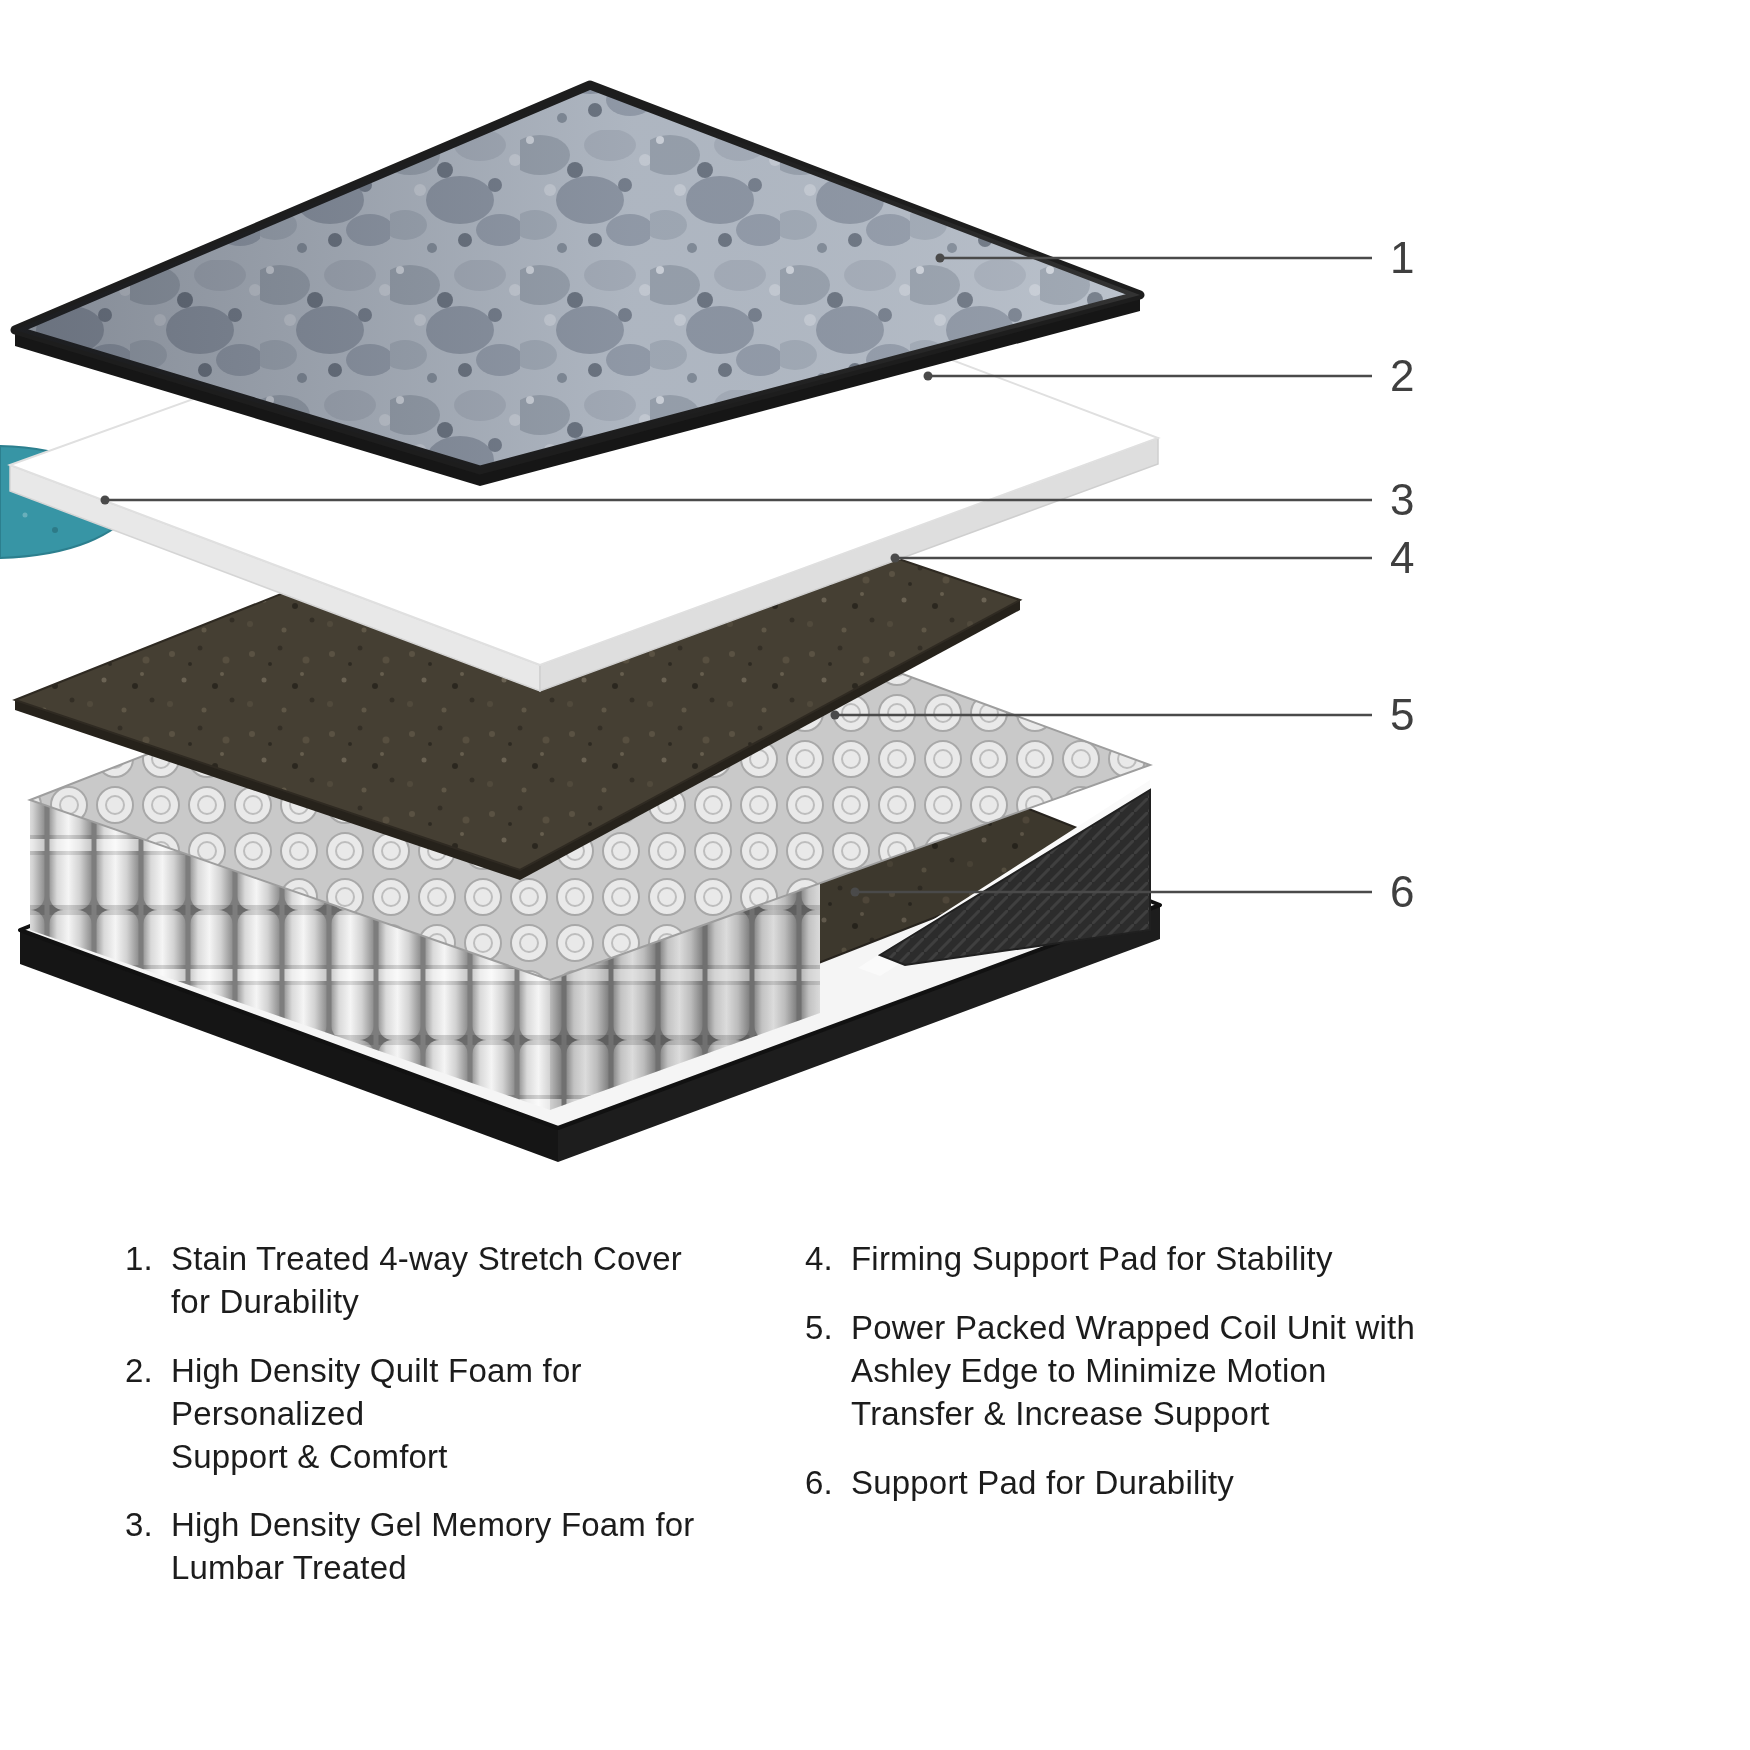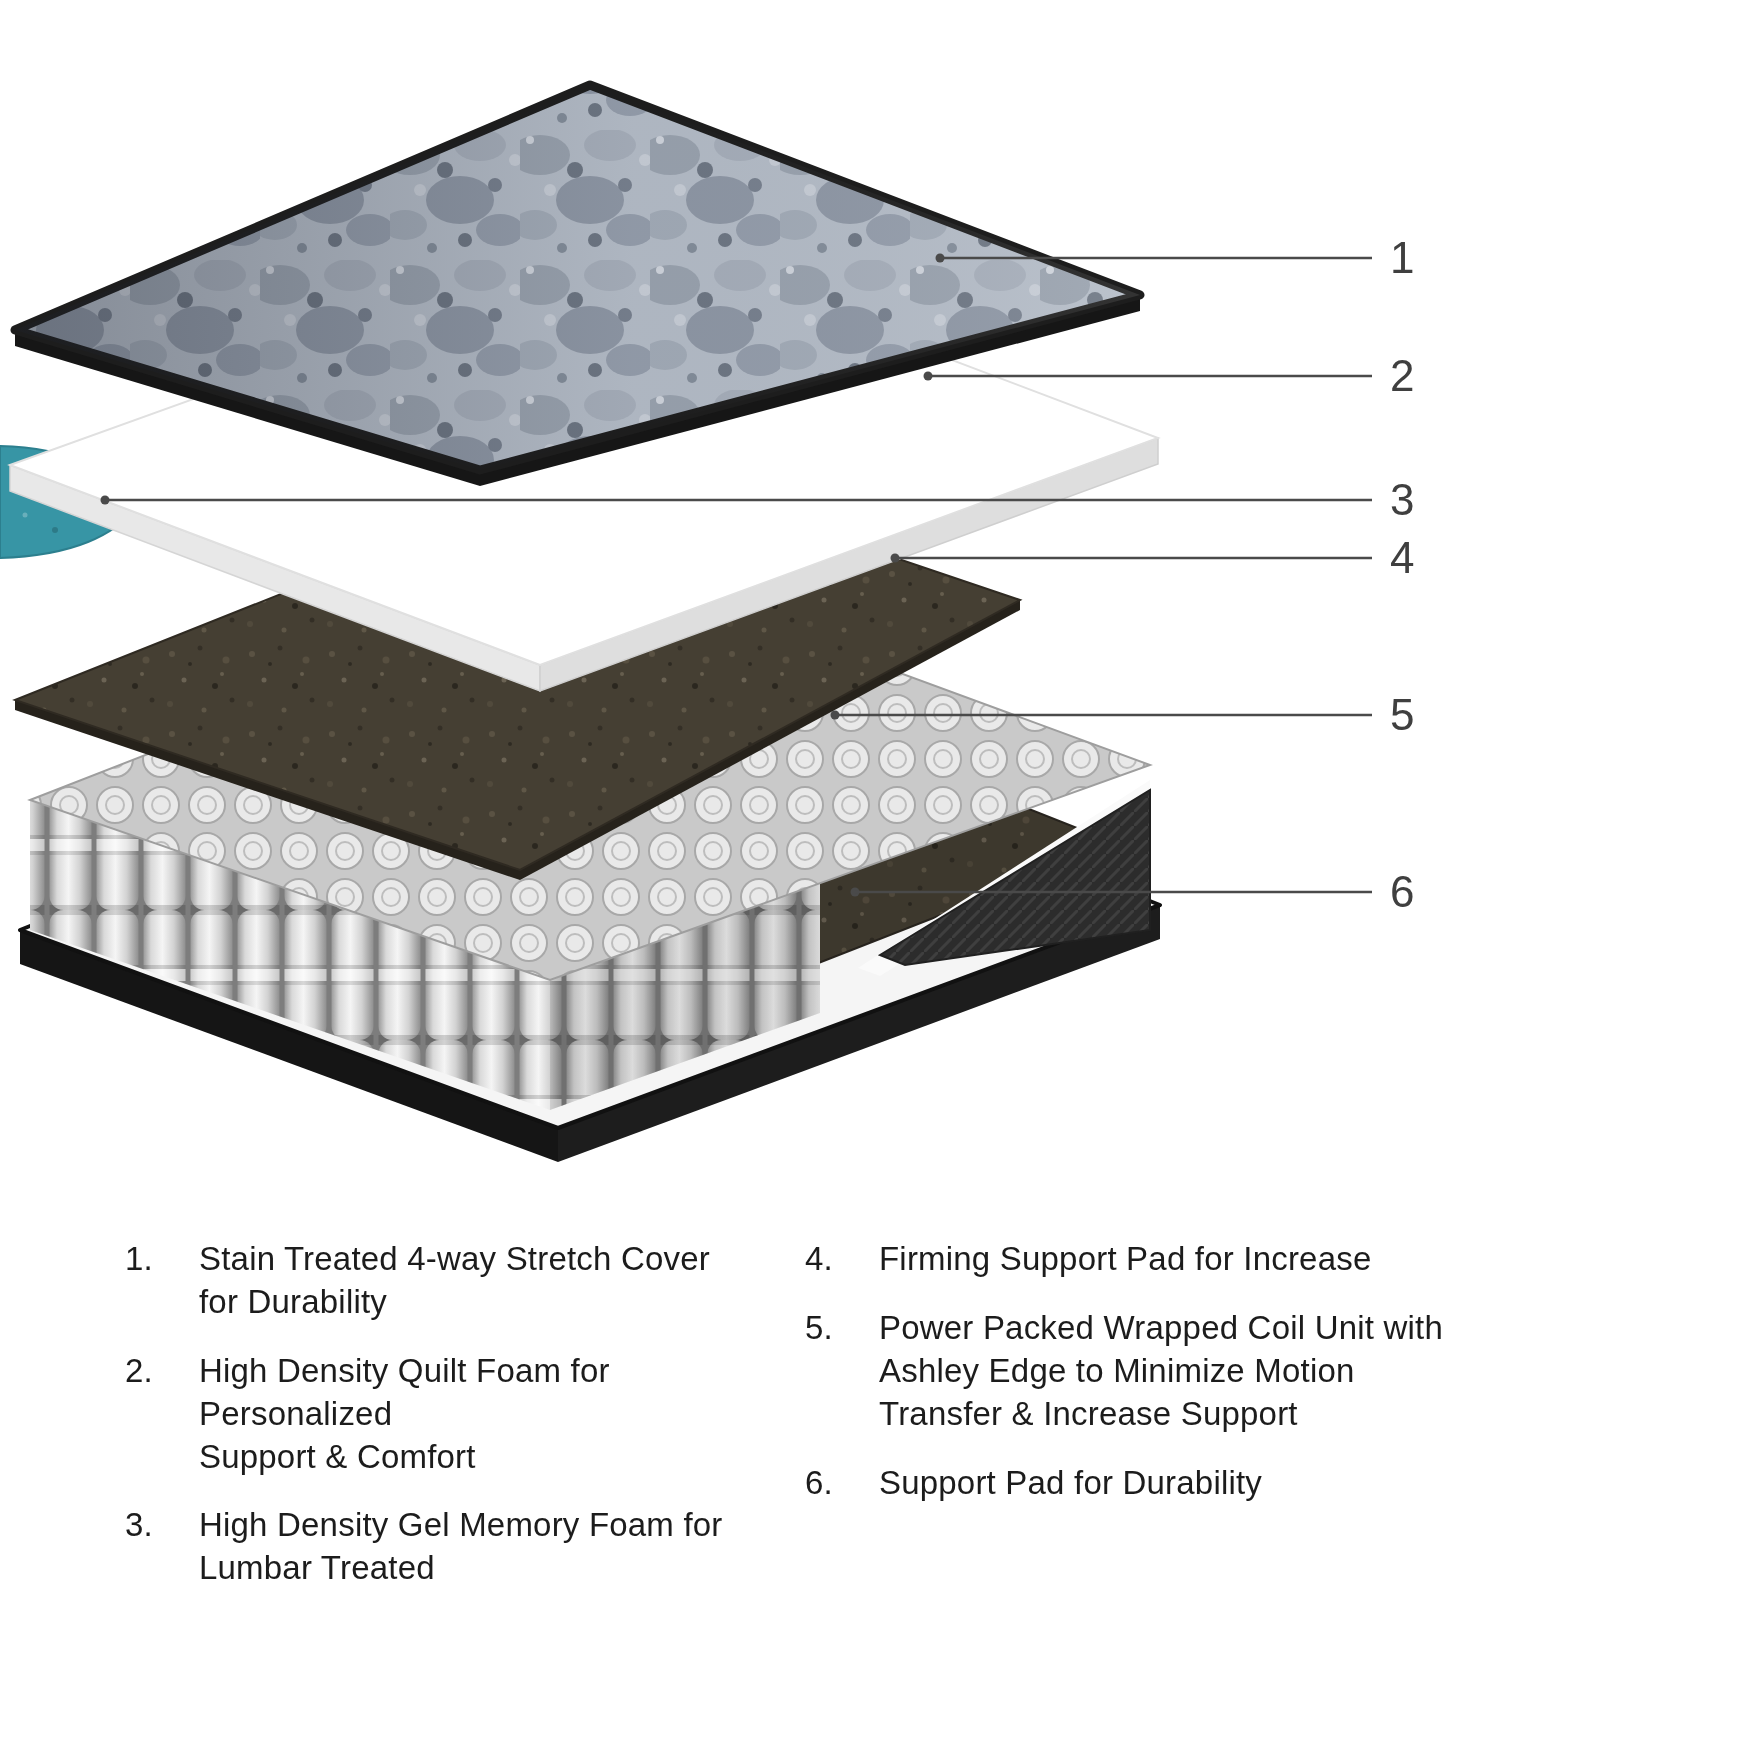--- a/index.html
+++ b/index.html
@@ -27,21 +27,21 @@
   .legend-col.right{width:660px;}
   .legend-item{
     display:flex;
     align-items:flex-start;
     font-size:33px;
     line-height:1.3;
     color:#1c1c1c;
     letter-spacing:0.2px;
   }
   .legend-num{flex:none;width:46px;}
-  .legend-text{white-space:pre-line;margin-left:28px;}
+  .legend-text{white-space:pre-line;}
 </style>
 </head>
 <body>
 
 <div class="stage">
 
   <div class="diagram-wrap">
     <svg width="1750" height="1180" viewBox="0 0 1750 1180" xmlns="http://www.w3.org/2000/svg">
       <defs>
 
@@ -201,21 +201,21 @@
       </div>
       <div class="legend-item">
         <span class="legend-num">3.</span>
         <span class="legend-text">High Density Gel Memory Foam for
 Lumbar Treated</span>
       </div>
     </div>
     <div class="legend-col right">
       <div class="legend-item">
         <span class="legend-num">4.</span>
-        <span class="legend-text">Firming Support Pad for Increase</span>
+        <span class="legend-text">Firming Support Pad for Stability</span>
       </div>
       <div class="legend-item">
         <span class="legend-num">5.</span>
         <span class="legend-text">Power Packed Wrapped Coil Unit with
 Ashley Edge to Minimize Motion
 Transfer &amp; Increase Support</span>
       </div>
       <div class="legend-item">
         <span class="legend-num">6.</span>
         <span class="legend-text">Support Pad for Durability</span>

